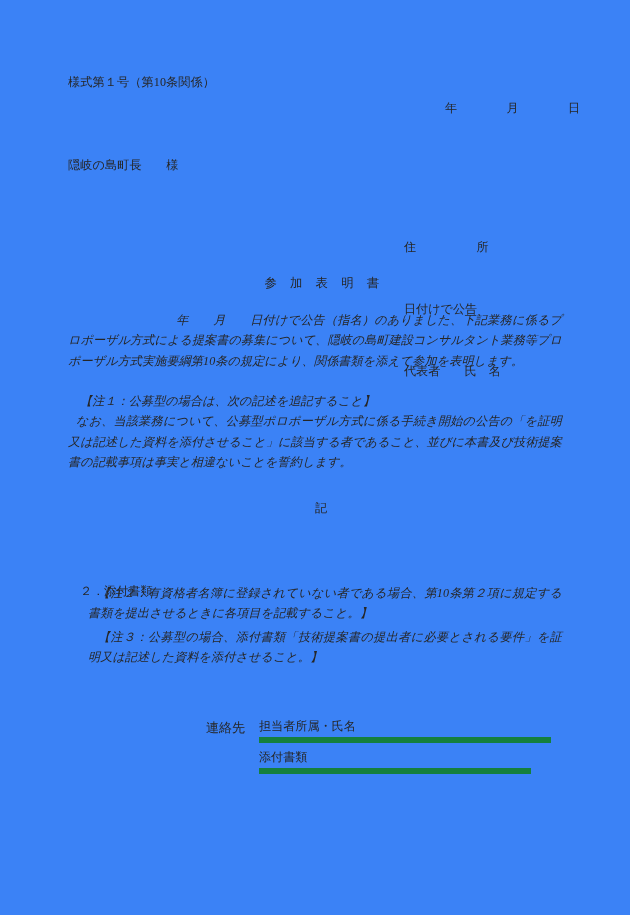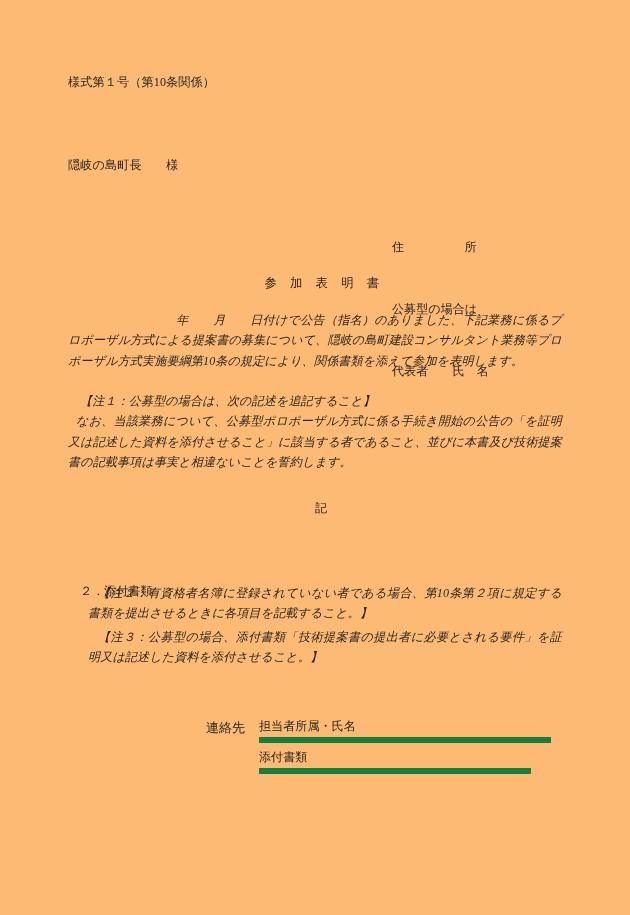--- a/index.html
+++ b/index.html
@@ -11,21 +11,21 @@
     height: 915px;
     background: #ffffff;
     font-family: "Liberation Serif", "DejaVu Serif", serif;
     color: #1b1b1b;
     overflow: hidden;
   }
   .page {
     position: relative;
     width: 630px;
     height: 915px;
-    background: #fdba74;
+    background: #3b82f6;
     box-sizing: border-box;
   }
 
   
   .txt {
     position: absolute;
     font-size: 12.1px;
     line-height: 20.4px;
     letter-spacing: 0.15px;
     white-space: pre;
@@ -43,21 +43,21 @@
   }
 
   
   #form-no        { left: 68px;  top: 72px; }
   #date-line      { left: 445px; top: 98px;  letter-spacing: 0.2px; }
   #addressee      { left: 68px;  top: 155px; }
 
   
   .applicant {
     position: absolute;
-    left: 392px;
+    left: 404px;
     top: 196px;
     font-size: 12.1px;
     line-height: 20.6px;
     white-space: pre;
     color: #262626;
   }
 
   
   #doc-title {
     position: absolute;
@@ -149,26 +149,27 @@
   #contact-name  { left: 259px; top: 718px; width: 292px; }
   #contact-phone { left: 259px; top: 749px; width: 272px; }
 </style>
 </head>
 <body>
 
 <div class="page">
 
   <div class="txt" id="form-no">様式第１号（第10条関係）</div>
 
+  <div class="txt" id="date-line">年　　　　月　　　　日</div>
 
   <div class="txt" id="addressee">隠岐の島町長　　様</div>
 
   <div class="applicant">
     <div>住　　　　　所</div>
-    <div>公募型の場合は</div>
+    <div>日付けで公告</div>
     <div>代表者　　氏　名</div>
   </div>
 
   <div id="doc-title">参　加　表　明　書</div>
 
   <div class="block" id="body-paragraph">
     <span class="lead"></span><span>年　　月　　日付けで公告（指名）のありました、下記業務に係るプロポーザル方</span><span>式による提案書の募集について、隠岐の島町建設コンサルタント業務等プロポーザル方式実施要綱第10条の規定により、関係書類を添えて参加を表明します。</span>
   </div>
 
   <div class="block" id="note1">

